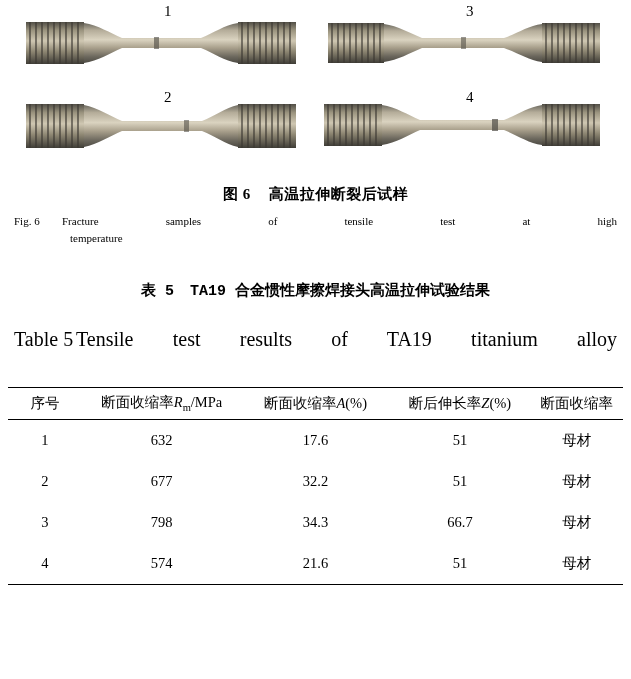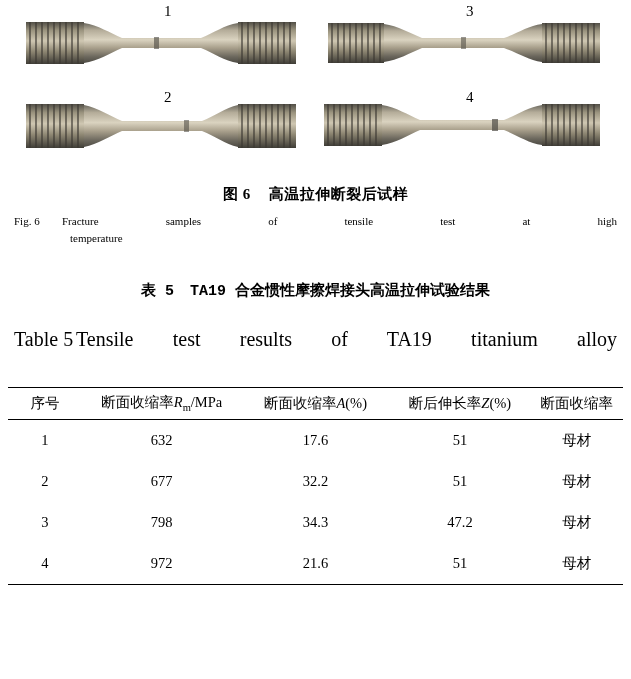--- a/index.html
+++ b/index.html
@@ -346,26 +346,26 @@
           <td>2</td>
           <td>677</td>
           <td>32.2</td>
           <td>51</td>
           <td class="cn">母材</td>
         </tr>
         <tr>
           <td>3</td>
           <td>798</td>
           <td>34.3</td>
-          <td>47.2</td>
+          <td>66.7</td>
           <td class="cn">母材</td>
         </tr>
         <tr>
           <td>4</td>
-          <td>972</td>
+          <td>574</td>
           <td>21.6</td>
           <td>51</td>
           <td class="cn">母材</td>
         </tr>
       </tbody>
     </table>
   </div>
 
 </div>
 

